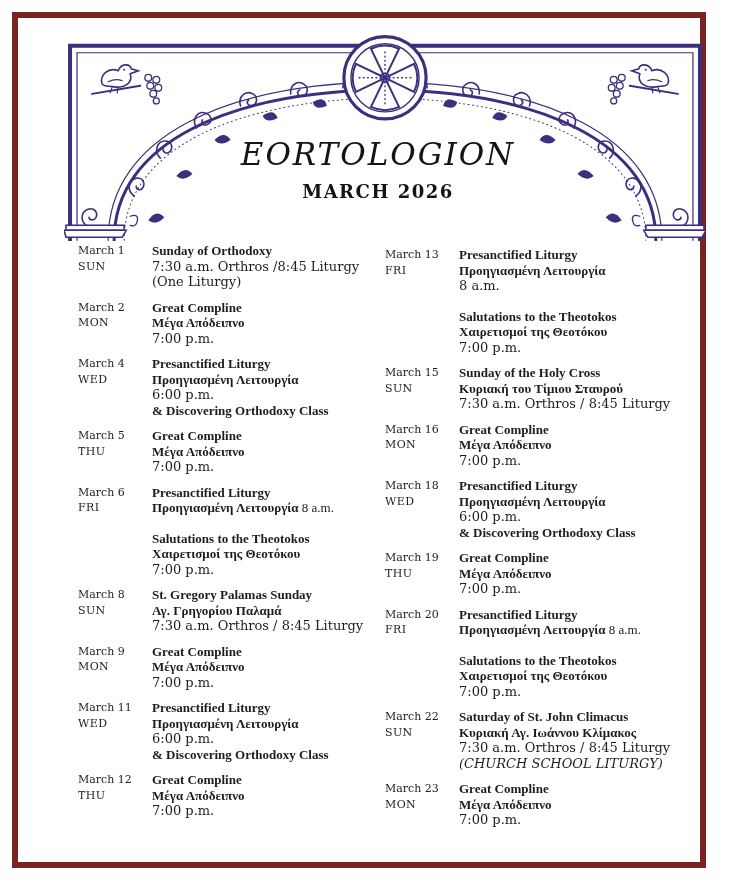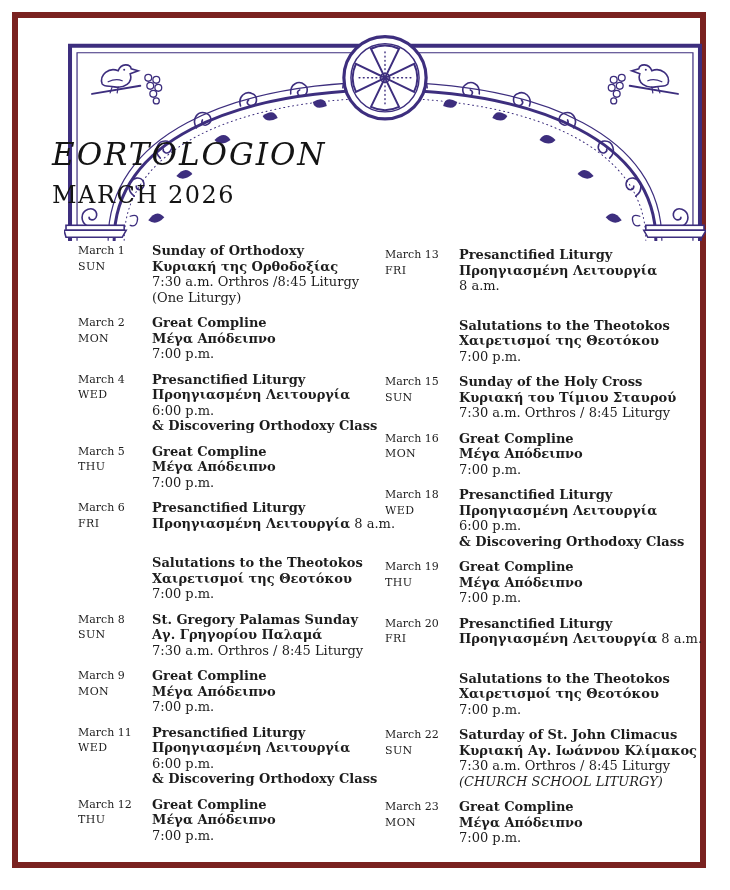--- a/index.html
+++ b/index.html
@@ -14,49 +14,50 @@
     position:absolute;
     left:12px;top:12px;width:694px;height:856px;
     border:6px solid #7a2220;
     box-sizing:border-box;
     pointer-events:none;
   }
   .arch{
     position:absolute;left:64px;top:33px;width:642px;height:208px;
   }
   .title-block{
-    position:absolute;left:52px;top:34px;width:632px;
+    position:absolute;left:62px;top:34px;width:632px;
+    text-align:center;
   }
   .title{
     margin:102px 0 0 0;
     font-size:31px;
     font-style:italic;
     font-weight:normal;
     letter-spacing:2px;
     color:#141414;
   }
   .subtitle{
     margin:9px 0 0 0;
-    font-size:24px;
-    font-weight:normal;
+    font-size:18px;
+    font-weight:bold;
     letter-spacing:1.5px;
     color:#141414;
   }
   .col{position:absolute;}
   .col0{left:78px;top:243px;width:304px;}
   .col1{left:385px;top:247px;width:322px;}
   .entry{display:flex;margin-bottom:10px;}
   .date-cell{width:74px;flex:none;}
   .date-cell div{font-size:11px;line-height:15.5px;}
   .day{letter-spacing:0.4px;}
   .lines-cell{flex:1;}
   .line{font-size:13px;line-height:15.5px;white-space:nowrap;}
-  .line.bold{font-weight:bold;}
+  .line.bold{font-weight:bold;font-family:Liberation Serif, serif;}
   .line.italic{font-style:italic;}
-  .line.gap{margin-top:24px;}
+  .line.gap{margin-top:15px;}
   .line .suffix{font-weight:normal;}
 </style>
 </head>
 <body>
 
 <div class="page" style="color: rgb(29, 29, 29);">
   <div class="frame" style="border-color: rgb(122, 34, 32);"></div>
 
   <svg class="arch" viewBox="0 0 640 206" fill="none" stroke="currentColor" stroke-linecap="round" style="color: rgb(61, 46, 126);">
 
@@ -171,21 +172,20 @@
   </div>
 
   <div class="col col0">
       <div class="entry">
         <div class="date-cell">
           <div class="date">March 1</div>
           <div class="day">SUN</div>
         </div>
         <div class="lines-cell">
           <div class="line bold"><span>Sunday of Orthodoxy</span></div>
-          <div class="line bold"><span>Κυριακή της Ορθοδοξίας</span></div>
           <div class="line regular"><span>7:30 a.m. Orthros /8:45 Liturgy</span></div>
           <div class="line regular"><span>(One Liturgy)</span></div>
         </div>
       </div>
       <div class="entry">
         <div class="date-cell">
           <div class="date">March 2</div>
           <div class="day">MON</div>
         </div>
         <div class="lines-cell">

